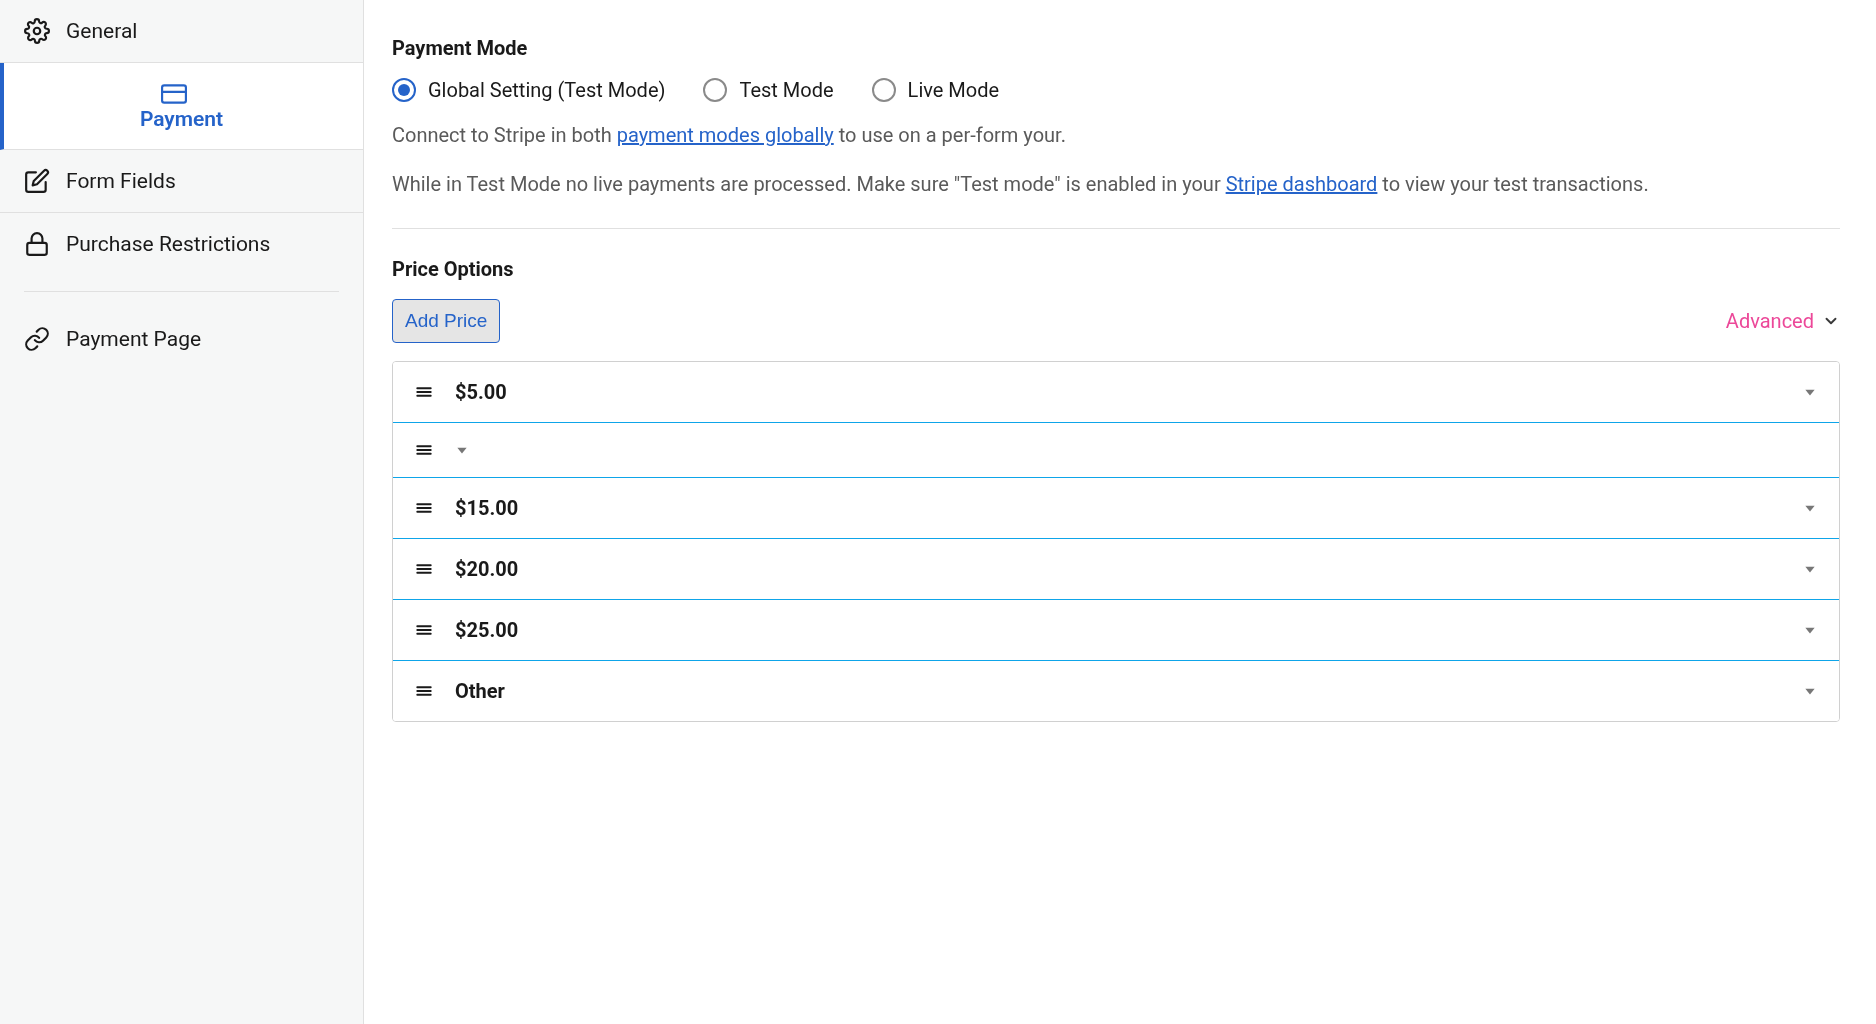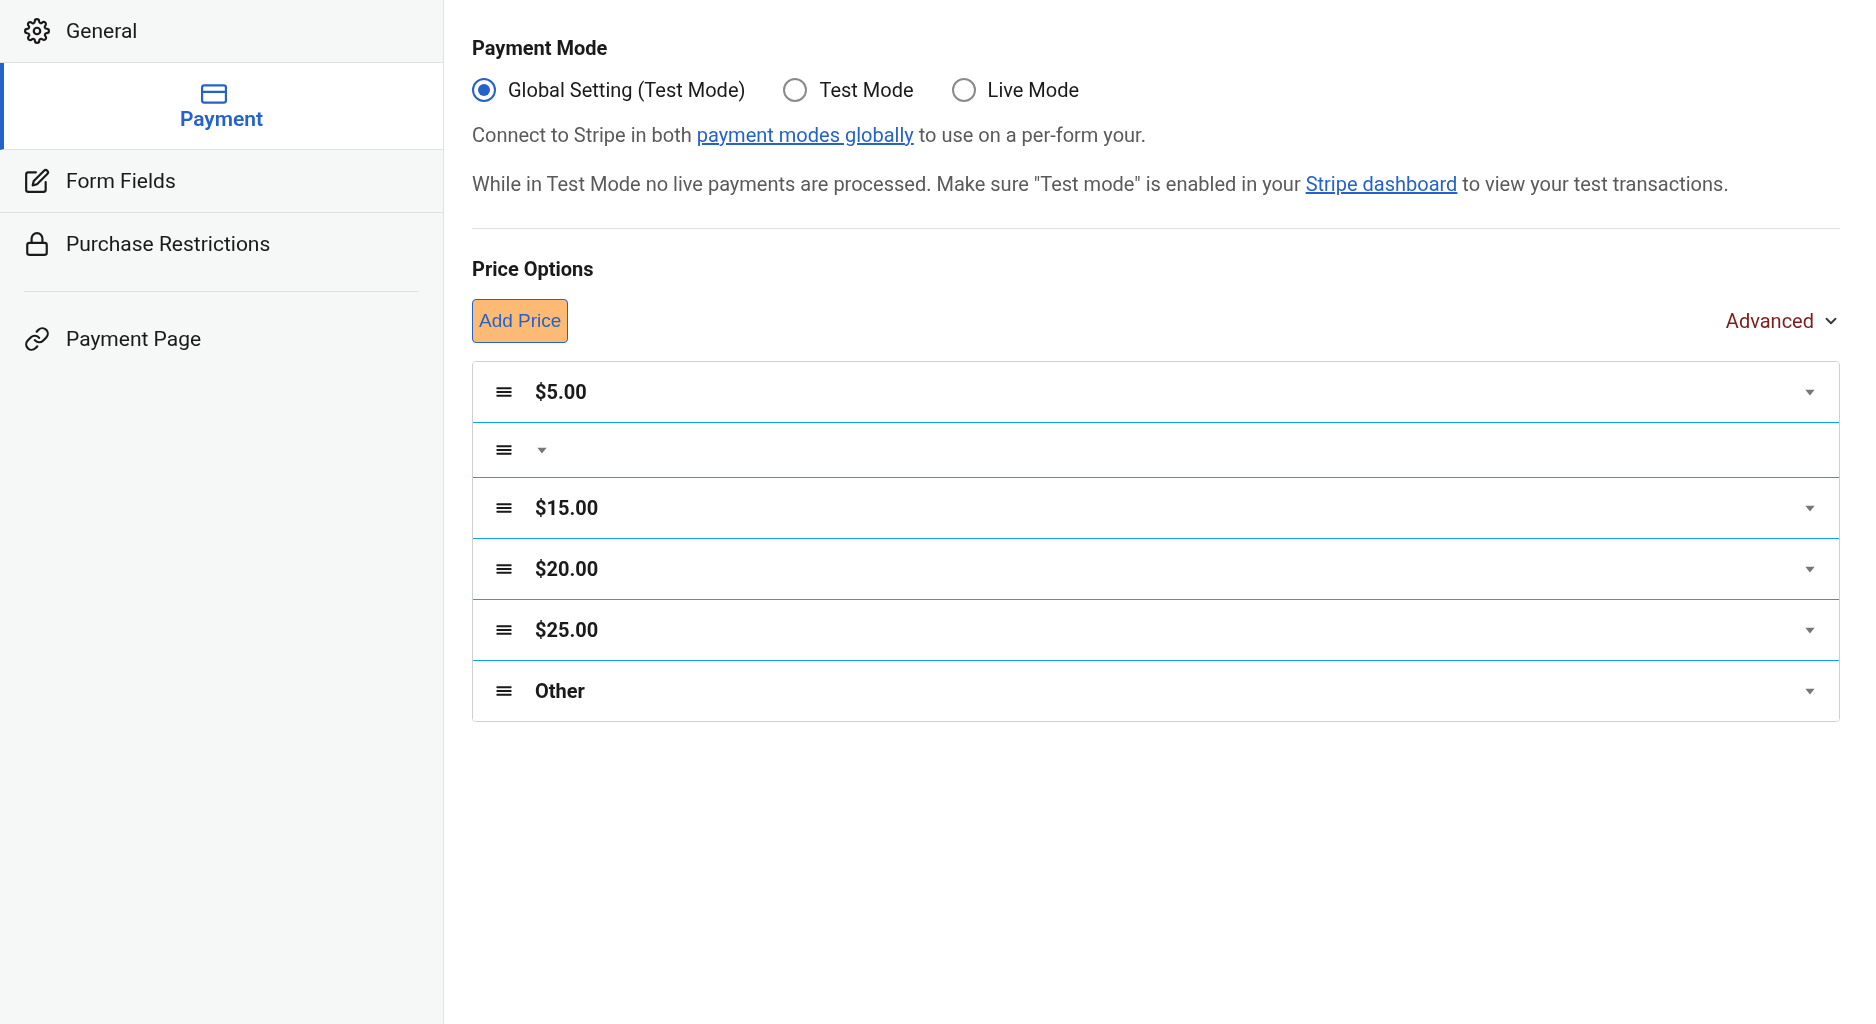--- a/index.html
+++ b/index.html
@@ -12,21 +12,21 @@
       background: #ffffff;
       color: #1a1a1a;
       font-size: 16px;
     }
     .container {
       display: flex;
       width: 100%;
       min-height: 100vh;
     }
     .sidebar {
-      width: 444px;
+      width: 364px;
       background: #f6f7f7;
       border-right: 1px solid #e0e0e0;
       flex-shrink: 0;
     }
     .sidebar-item {
       display: flex;
       align-items: center;
       padding: 18px 24px;
       font-size: 21px;
       color: #1a1a1a;
@@ -122,33 +122,33 @@
       border-top: 1px solid #e0e0e0;
       margin: 28px 0 28px 0;
     }
     .price-header-row {
       display: flex;
       align-items: center;
       justify-content: space-between;
       margin-bottom: 18px;
     }
     .add-price-btn {
-      background: #fdba74;
+      background: #e5e5e5;
       border: 1px solid #2563c9;
       color: #2563c9;
       font-size: 19px;
-      padding: 10px 6px;
+      padding: 10px 12px;
       border-radius: 4px;
       cursor: pointer;
     }
     .advanced-toggle {
       display: flex;
       align-items: center;
       gap: 8px;
-      color: #7f1d1d;
+      color: #ec4899;
       font-size: 20px;
       cursor: pointer;
       justify-content: space-between;
     }
     .price-list {
       border: 1px solid #d0d0d0;
       border-radius: 4px;
       overflow: hidden;
     }
     .price-row {

